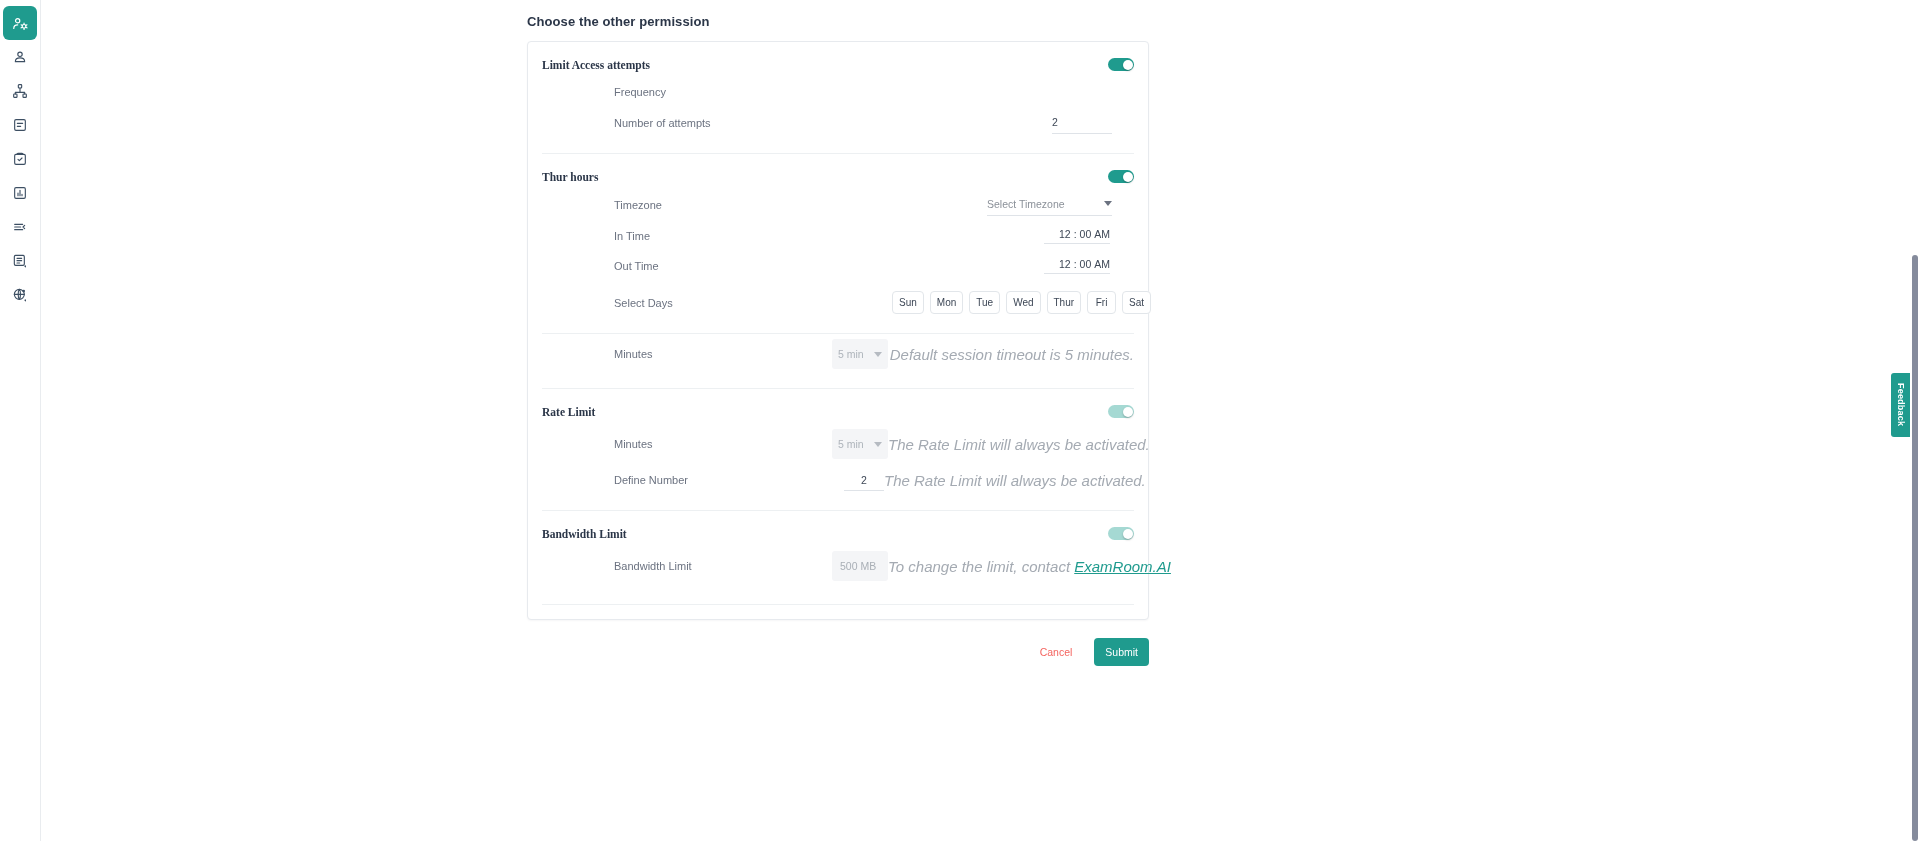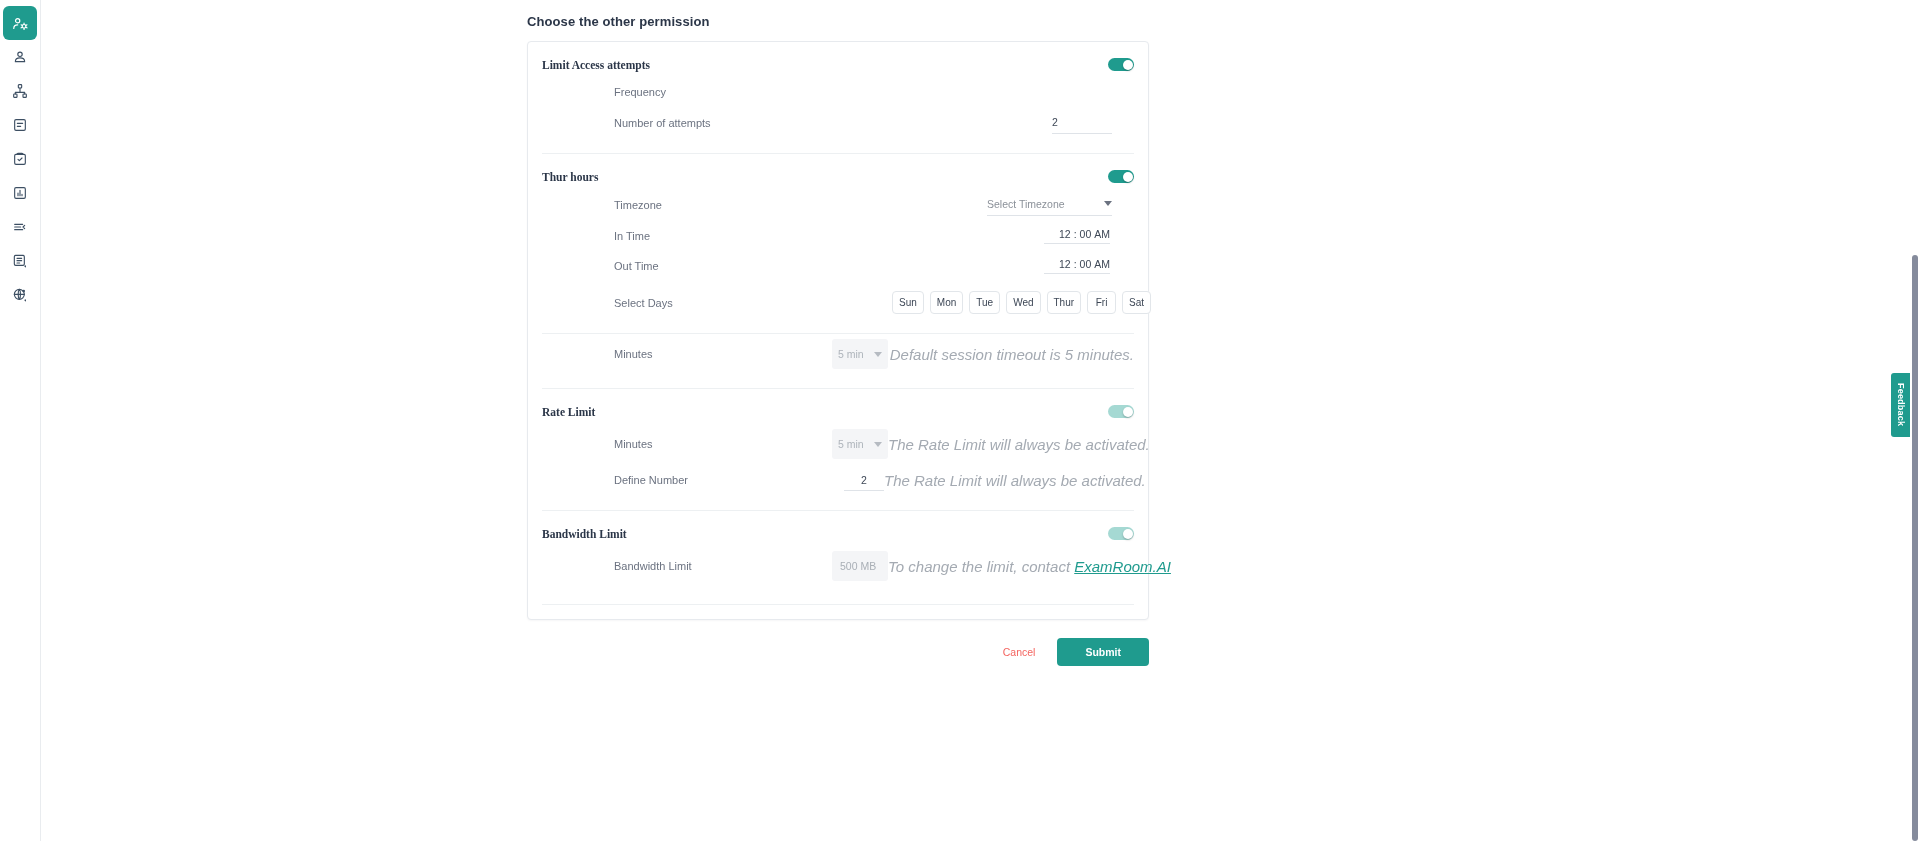--- a/index.html
+++ b/index.html
@@ -209,22 +209,22 @@
     display: flex; align-items: center; justify-content: flex-end;
     gap: 10px; padding: 18px 0 0 0;
   }
   .btn-cancel {
     background: transparent; border: 0;
     color: #f4645f; font-size: 10.5px; font-family: inherit;
     padding: 7px 12px; cursor: pointer;
   }
   .btn-submit {
     background: #1f9b8e; border: 0; color: #fff;
-    font-size: 10.5px; font-weight: 700; font-family: inherit;
-    padding: 8px 28px; border-radius: 4px; cursor: pointer;
+    font-size: 10.5px; font-weight: 400; font-family: inherit;
+    padding: 8px 11px; border-radius: 4px; cursor: pointer;
   }
 
   
   .feedback {
     position: absolute; right: 10px; top: 373px;
     width: 19px; height: 64px;
     background: #1f9b8e; color: #fff;
     border-radius: 3px 0 0 3px;
     display: flex; align-items: center; justify-content: center;
     cursor: pointer; z-index: 20;

